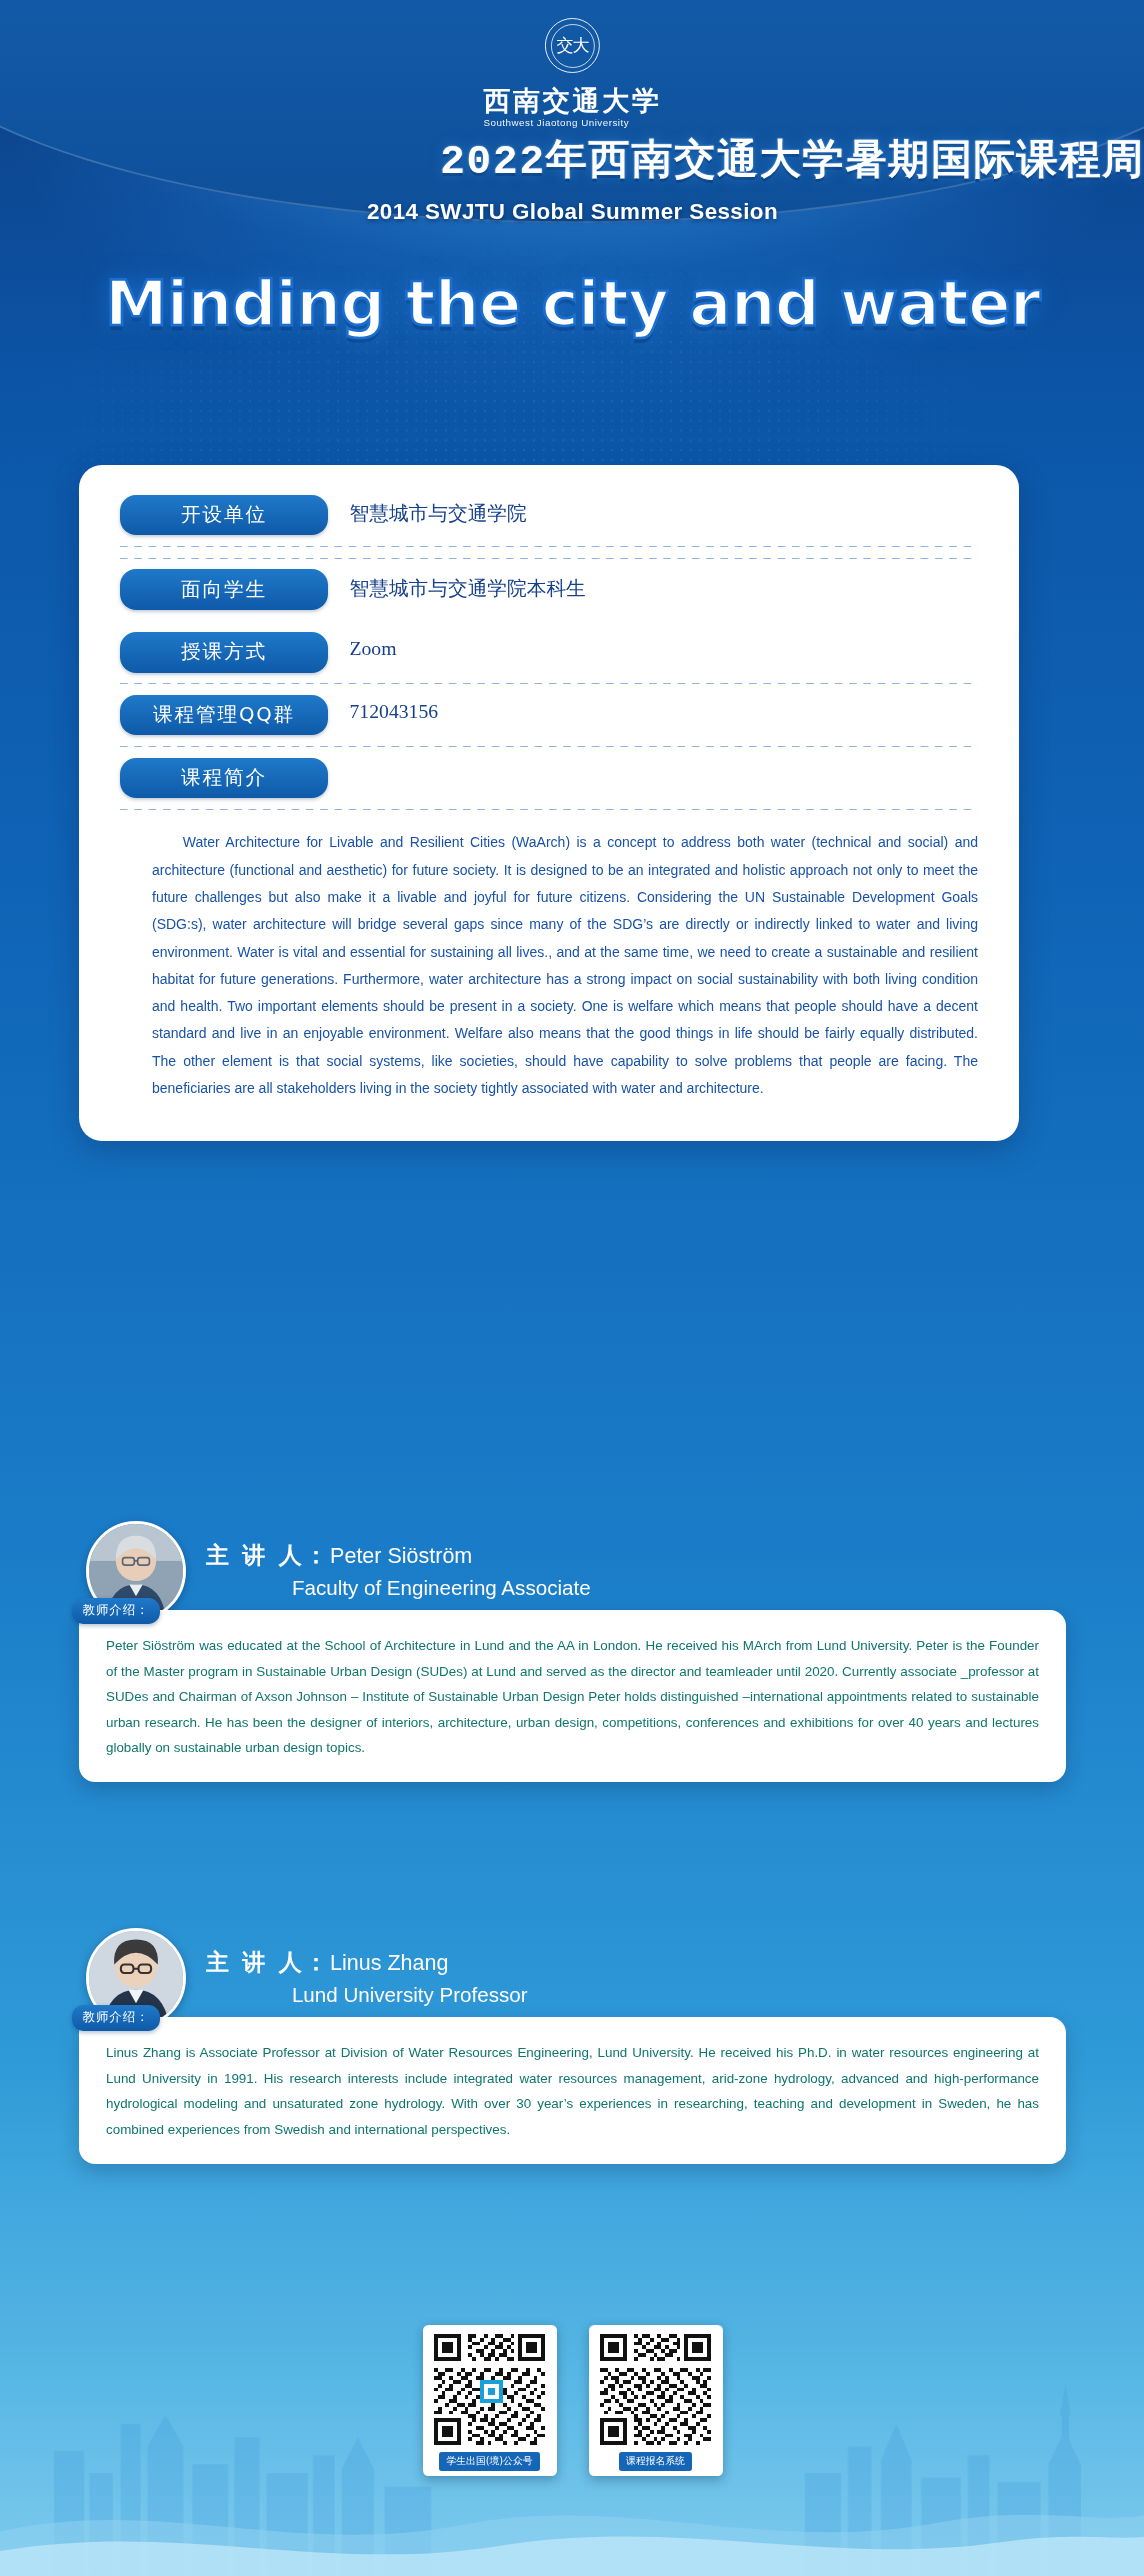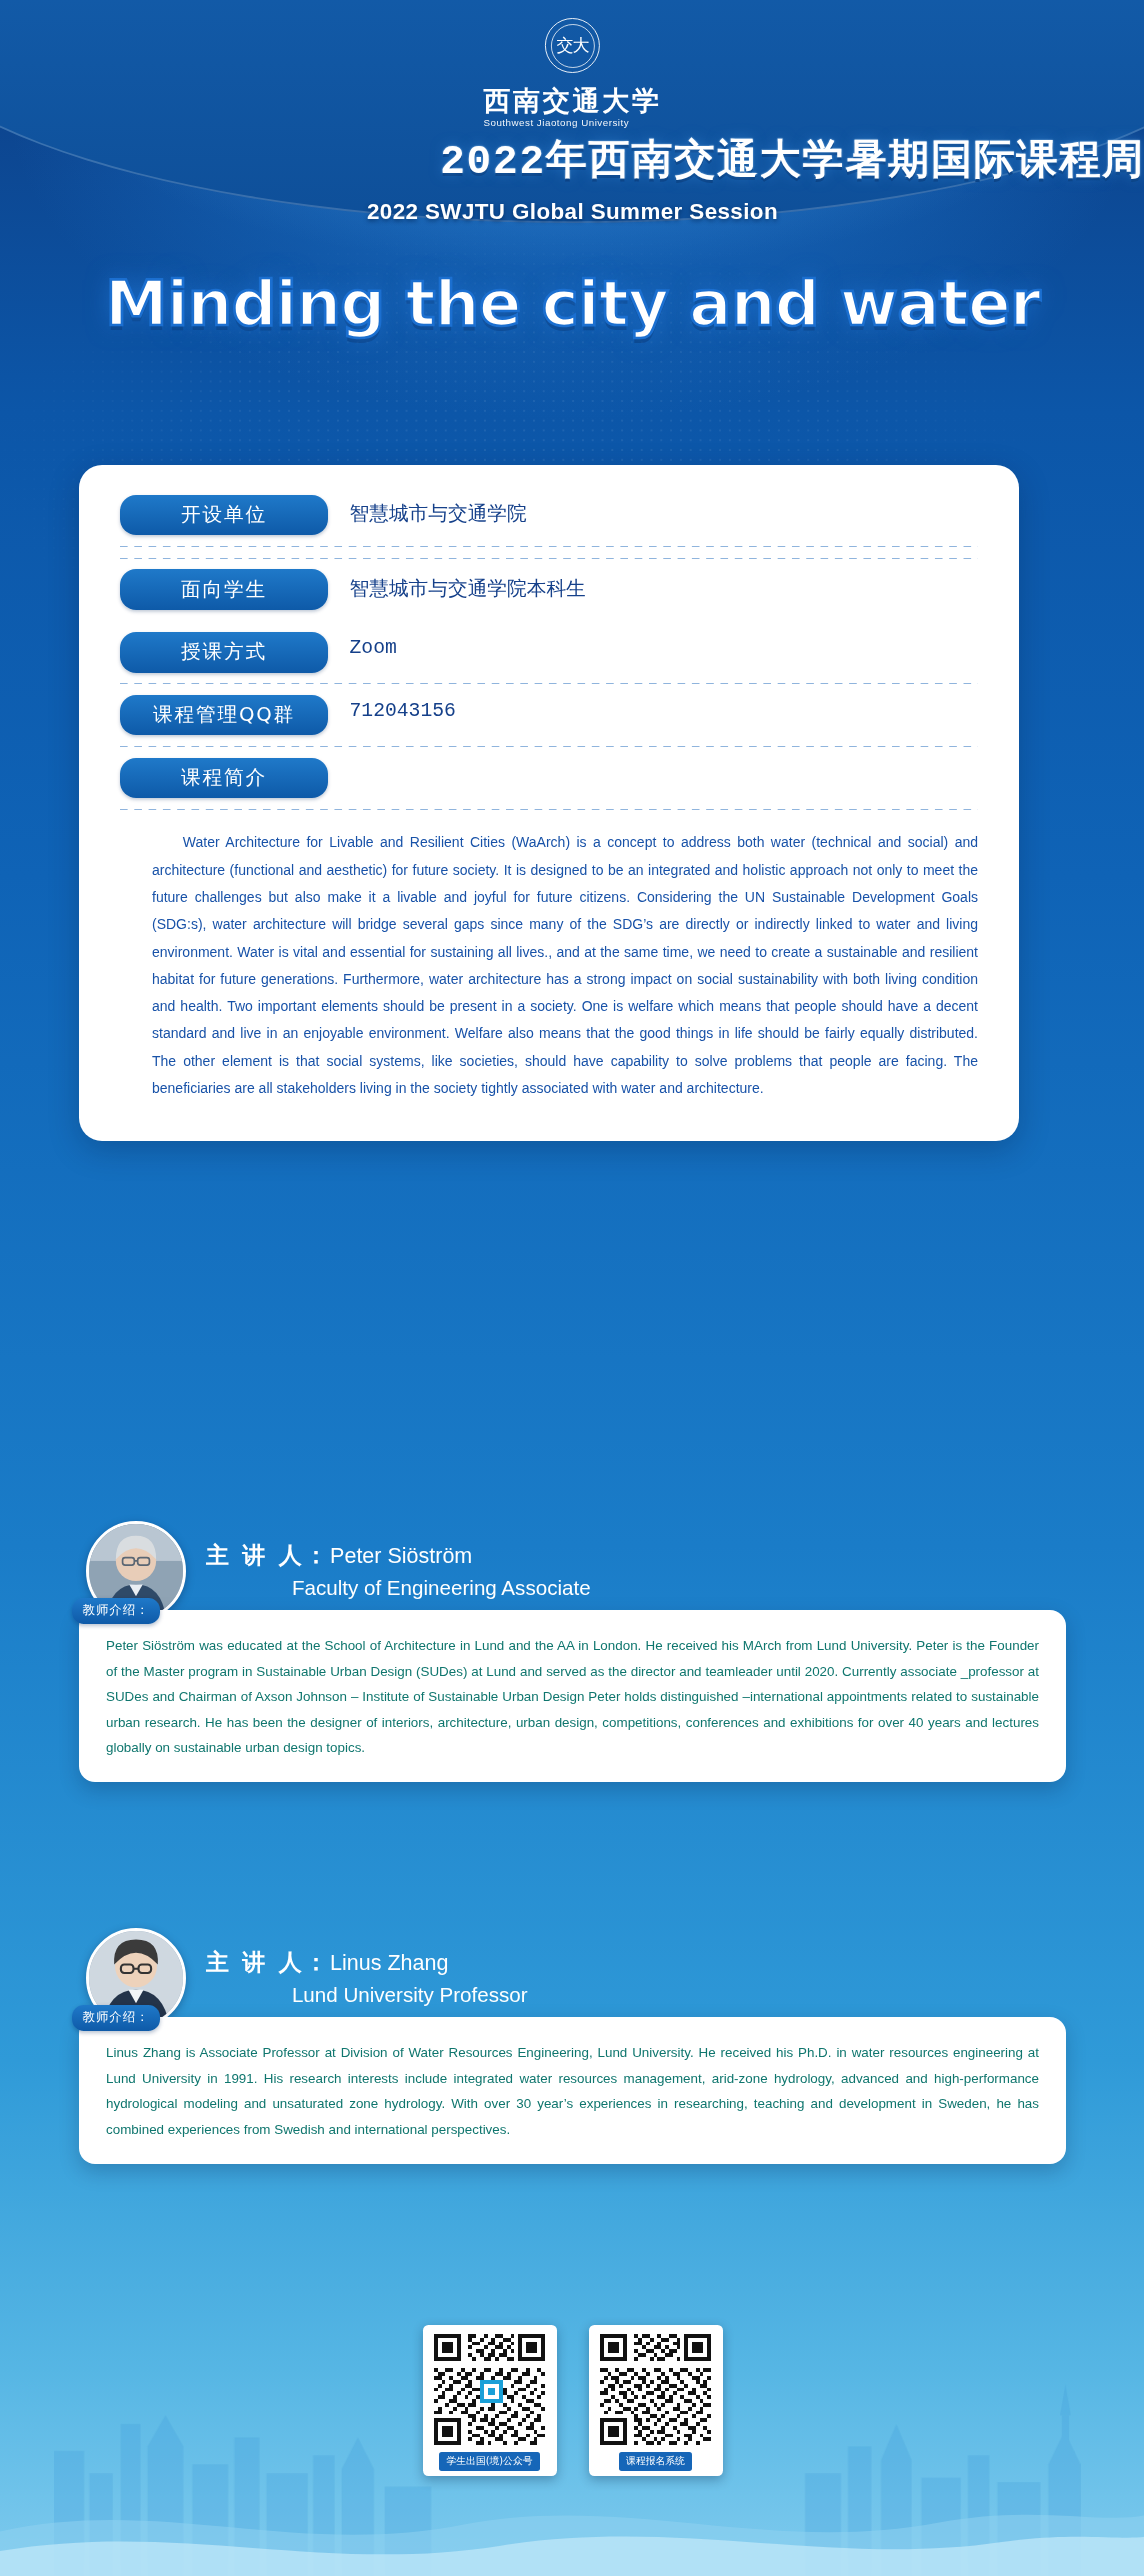--- a/index.html
+++ b/index.html
@@ -97,21 +97,21 @@
   .pill{
     flex:0 0 208px;
     background:linear-gradient(180deg,#1f79c9 0%, #0e5aa8 100%);
     color:#fff; border-radius:16px; text-align:center;
     font-size:19.7px; letter-spacing:1.8px; padding:6.3px 0 7.2px 0;
     font-family:"DejaVu Sans", sans-serif;
     box-shadow:0 1.8px 3.6px rgba(0,40,90,.25);
   }
   .rowval{
     flex:1; padding-left:21.5px; color:#15408a; font-size:19.7px;
-    font-family:Liberation Mono, monospace; padding-top:5.4px;
+    font-family:Liberation Serif, serif; padding-top:5.4px;
   }
   .rowval .l2{ display:block; margin-top:5.4px;}
   .dashes{
     height:0.9px; margin:10.7px 0 10.7px 0;
     background-image:linear-gradient(90deg,#8fb4dd 0 7.2px, transparent 7.2px 14.3px);
     background-size:14.3px 0.9px;
   }
   .intro{
     margin-top:19.7px;
     font-size:14px; line-height:1.95; color:#1852a8;
@@ -217,21 +217,21 @@
     <div class="seal">
       <span>交大</span>
     </div>
     <div class="logo-text">
       <div class="logo-cn">西南交通大学</div>
       <div class="logo-en">Southwest Jiaotong University</div>
     </div>
   </div>
 
   <div class="title-cn">2022年西南交通大学暑期国际课程周</div>
-  <div class="title-en">2022 SWJTU Global Summer Session</div>
+  <div class="title-en">2014 SWJTU Global Summer Session</div>
   <div class="title-main">Minding the city and water</div>
 
   <div class="card">
 
     <div class="row">
       <div class="pill">开设单位</div>
       <div class="rowval">智慧城市与交通学院</div>
     </div>
     <div class="dashes"></div>
 

